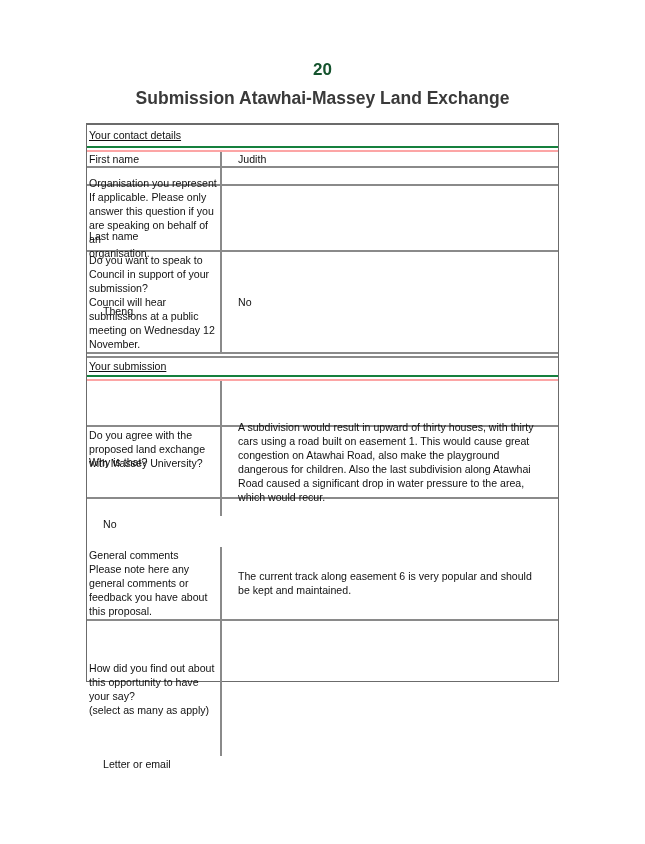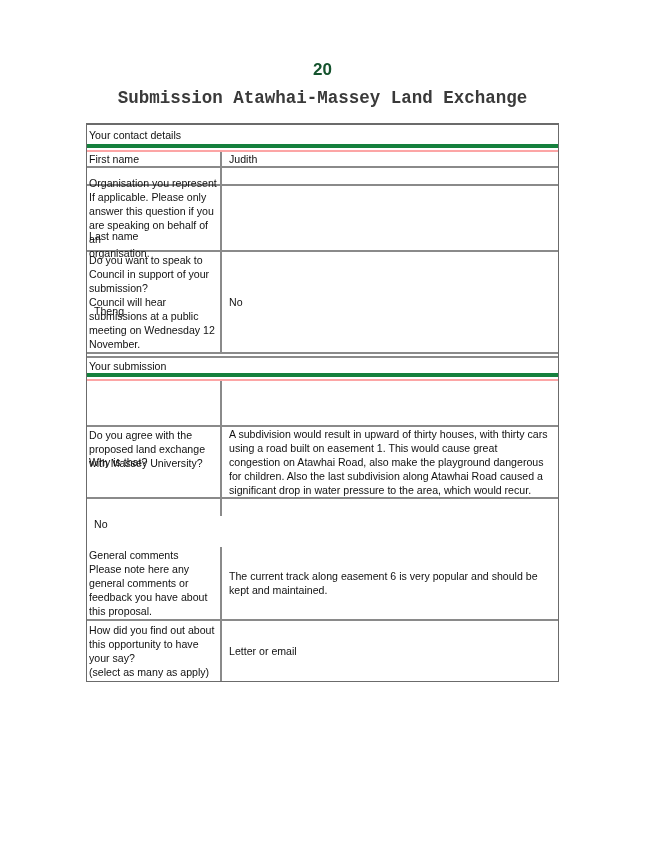--- a/index.html
+++ b/index.html
@@ -4,45 +4,46 @@
 <style>
   html, body { margin: 0; padding: 0; background: #ffffff; }
   body { width: 645px; height: 844px; position: relative; overflow: hidden; }
   .page-number {
     position: absolute; left: 0; width: 645px; top: 60px;
     text-align: center; font-family: "Liberation Sans", sans-serif;
     font-weight: bold; font-size: 17px; color: #14532d;
   }
   .page-title {
     position: absolute; left: 0; width: 645px; top: 88px;
-    text-align: center; font-family: Liberation Mono, monospace;
+    text-align: center; font-family: Liberation Sans, sans-serif;
     font-weight: bold; font-size: 17.5px; color: #3a3a3a;
   }
   .form-table {
     position: absolute; left: 86px; top: 123px; width: 473px;
     border: 1px solid #6b6b6b; border-top: 2px solid #6b6b6b;
     box-sizing: border-box;
     font-family: "Liberation Sans", sans-serif; font-size: 10.6px; color: #111;
     line-height: 14px;
   }
   .row { display: flex; border-bottom: 2px solid #8a8a8a; box-sizing: border-box; }
-  .row:last-child { border-bottom: none; }
+  .row:last-child { border-bottom: none; flex-direction: column; }
   .section {
     border-top: 2px solid #8a8a8a; margin-top: 2px;
     padding: 1px 2px; box-sizing: border-box;
-    border-bottom: 4px solid #15803d;
+    border-bottom: 2px solid #15803d;
+    text-decoration: underline;
   }
   .section + .row { margin-top: 2px; border-top: 2px solid #fca5a5; }
   .section.first { border-top: none; margin-top: 2px; }
   .label {
     width: 135px; flex: 0 0 135px; padding: 1px 2px; box-sizing: border-box;
     border-right: 2px solid #8a8a8a; display: flex; align-items: center;
   }
   .value {
-    flex: 1; padding: 1px 7px; box-sizing: border-box;
+    flex: 1; padding: 1px 16px; box-sizing: border-box;
     display: flex; align-items: center;
   }
   .cell-text { white-space: pre-line; }
 </style>
 </head>
 <body>
 
 <div class="page-number">20</div>
 <div class="page-title">Submission Atawhai-Massey Land Exchange</div>
 

